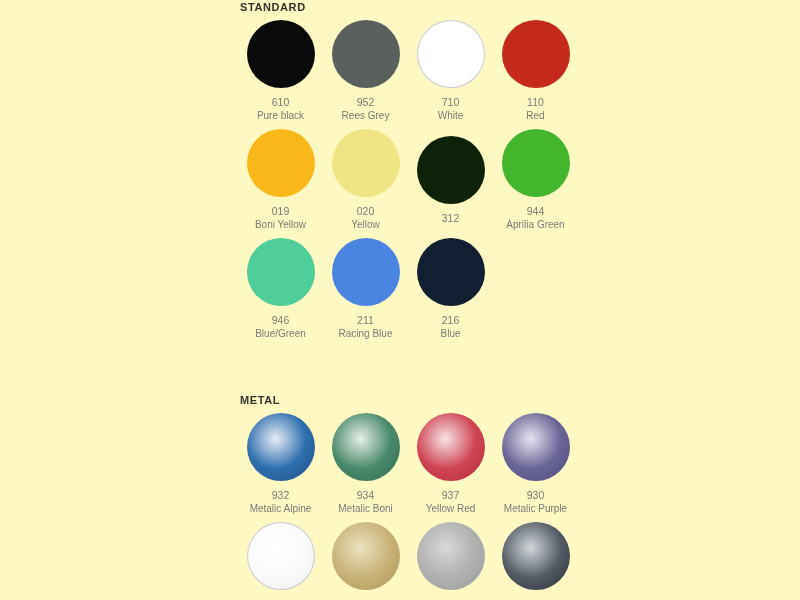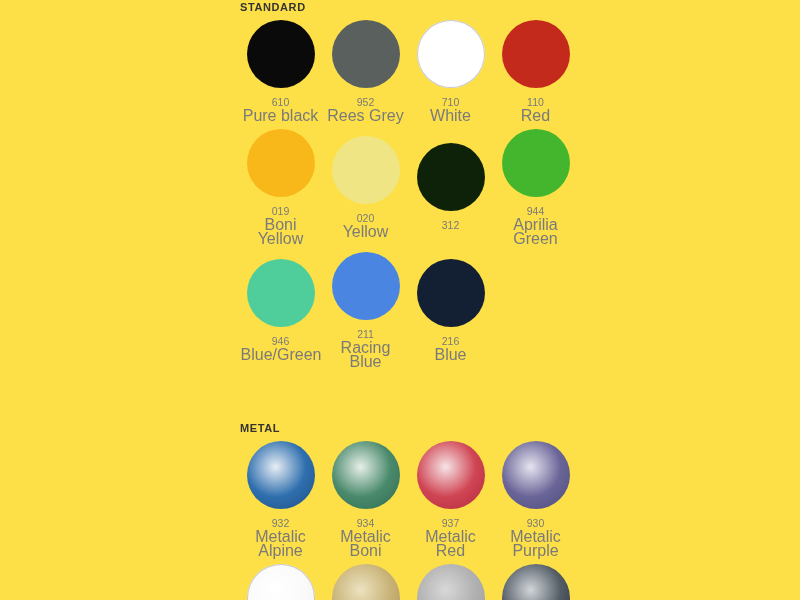--- a/index.html
+++ b/index.html
@@ -9,21 +9,21 @@
     width: 800px;
     height: 600px;
     background: #ffffff;
     font-family: "Liberation Sans", sans-serif;
     overflow: hidden;
   }
   #page {
     position: relative;
     width: 800px;
     height: 600px;
-    background: #fde047;
+    background: #fef9c3;
   }
   .content {
     position: absolute;
     left: 238px;
     top: 0px;
     width: 340px;
   }
   .section { margin: 0; }
   .section-title {
     font-size: 11px;
@@ -62,21 +62,21 @@
     text-align: center;
     line-height: 14px;
   }
   .code {
     display: block;
     font-size: 10.5px;
     color: #7a7a7a;
   }
   .name {
     display: block;
-    font-size: 16px;
+    font-size: 10px;
     color: #7a7a7a;
     max-width: 80px;
   }
   .spacer-std-metal { height: 31px; }
 </style>
 </head>
 <body>
 
 <div id="page">
   <div class="content">
@@ -179,21 +179,21 @@
             <div class="swatch" style="background: radial-gradient(circle at 42% 38%, rgb(230, 239, 232) 0%, rgb(74, 138, 108) 52%, rgb(47, 106, 78) 100%);"></div>
             <div class="labels">
               <span class="code">934</span>
               <span class="name">Metalic Boni</span>
             </div>
           </div>
           <div class="cell">
             <div class="swatch" style="background: radial-gradient(circle at 42% 38%, rgb(246, 228, 230) 0%, rgb(208, 69, 84) 52%, rgb(181, 42, 60) 100%);"></div>
             <div class="labels">
               <span class="code">937</span>
-              <span class="name">Metalic Red</span>
+              <span class="name">Yellow Red</span>
             </div>
           </div>
           <div class="cell">
             <div class="swatch" style="background: radial-gradient(circle at 42% 38%, rgb(230, 228, 240) 0%, rgb(106, 101, 151) 52%, rgb(79, 74, 125) 100%);"></div>
             <div class="labels">
               <span class="code">930</span>
               <span class="name">Metalic Purple</span>
             </div>
           </div>
           <div class="cell">

